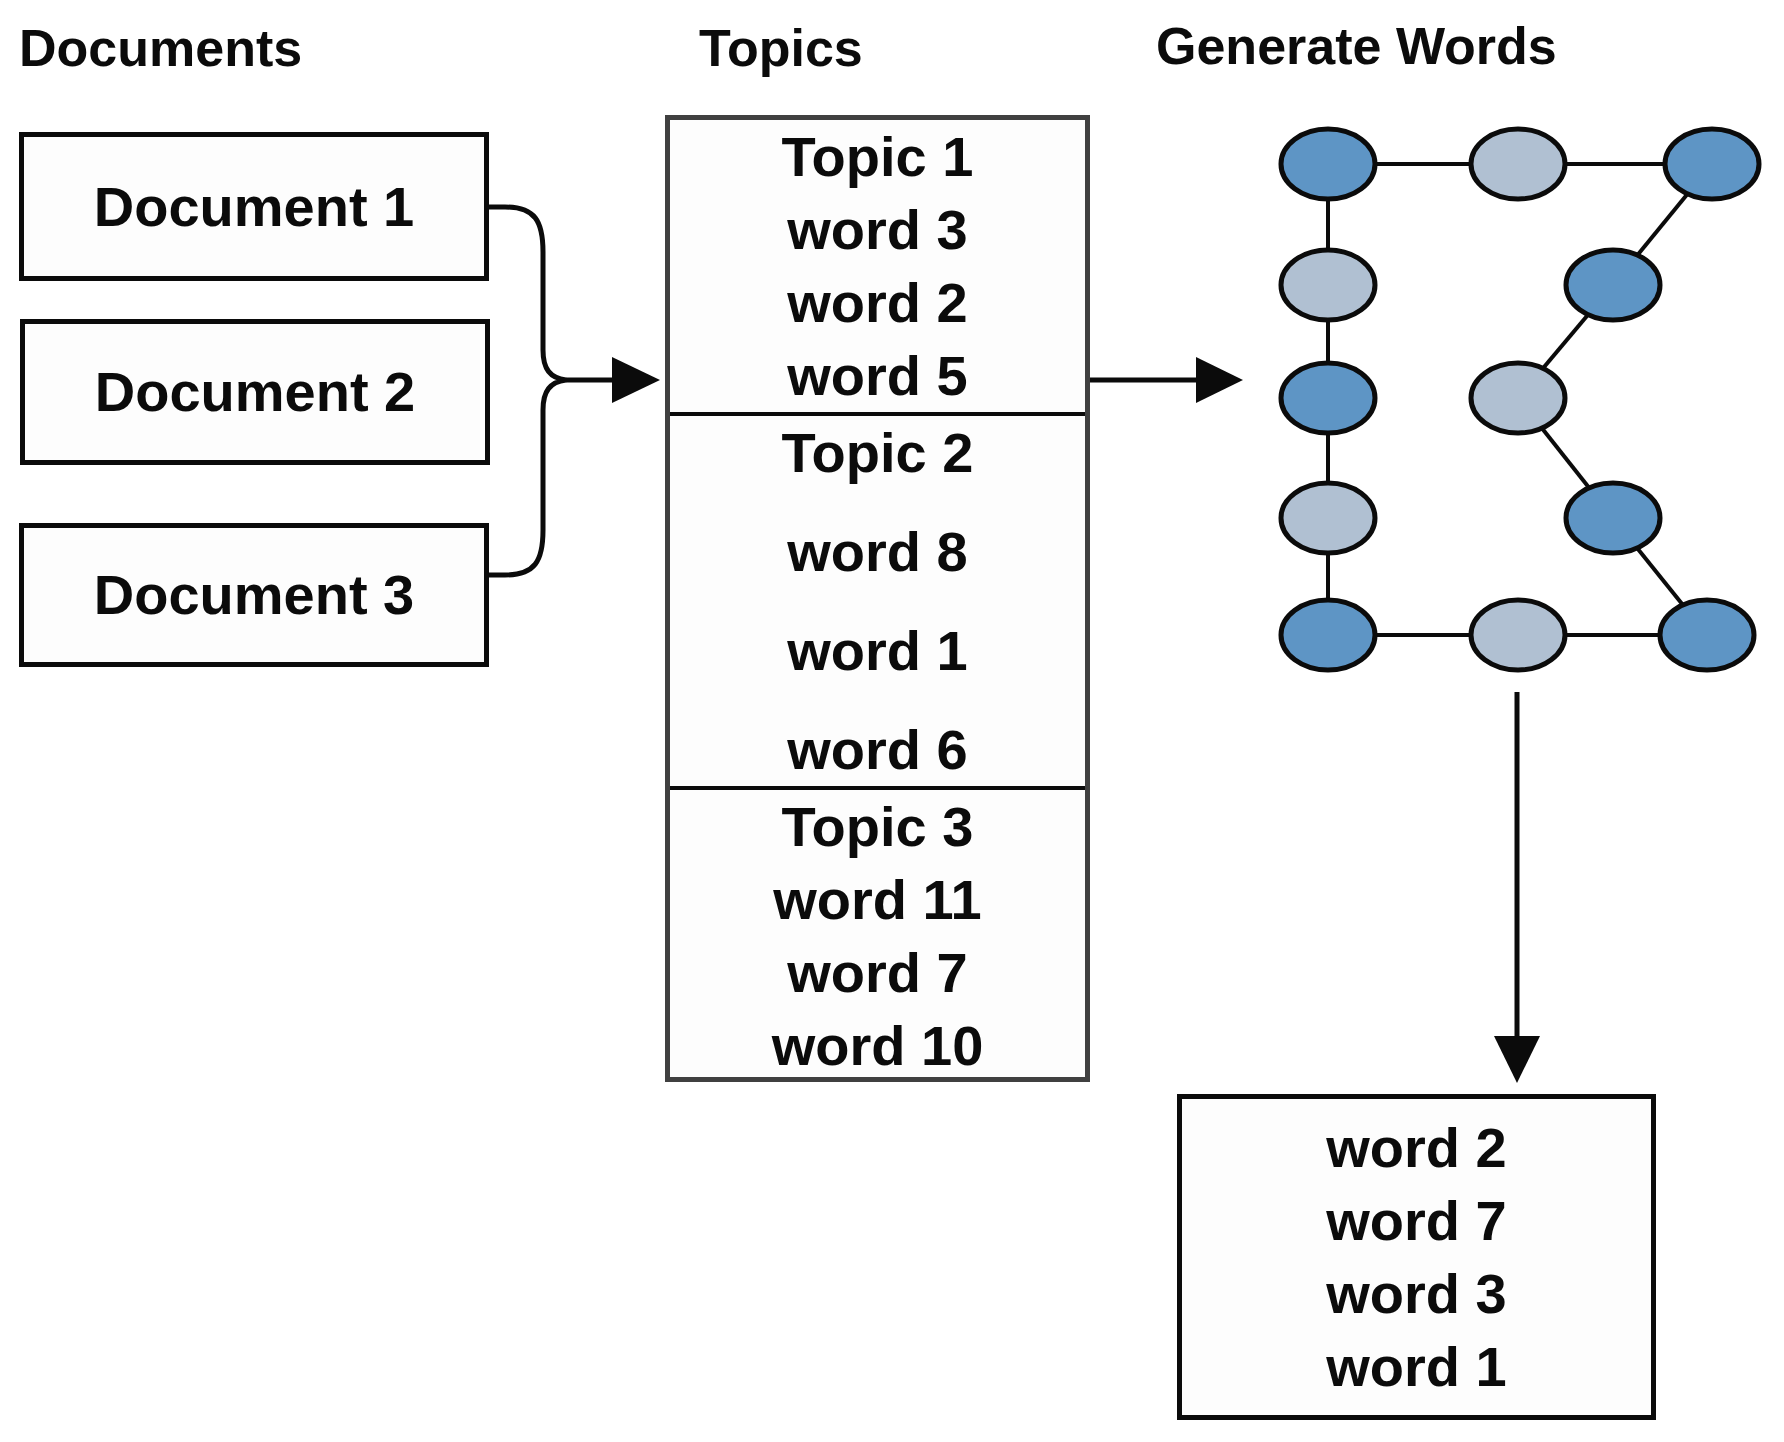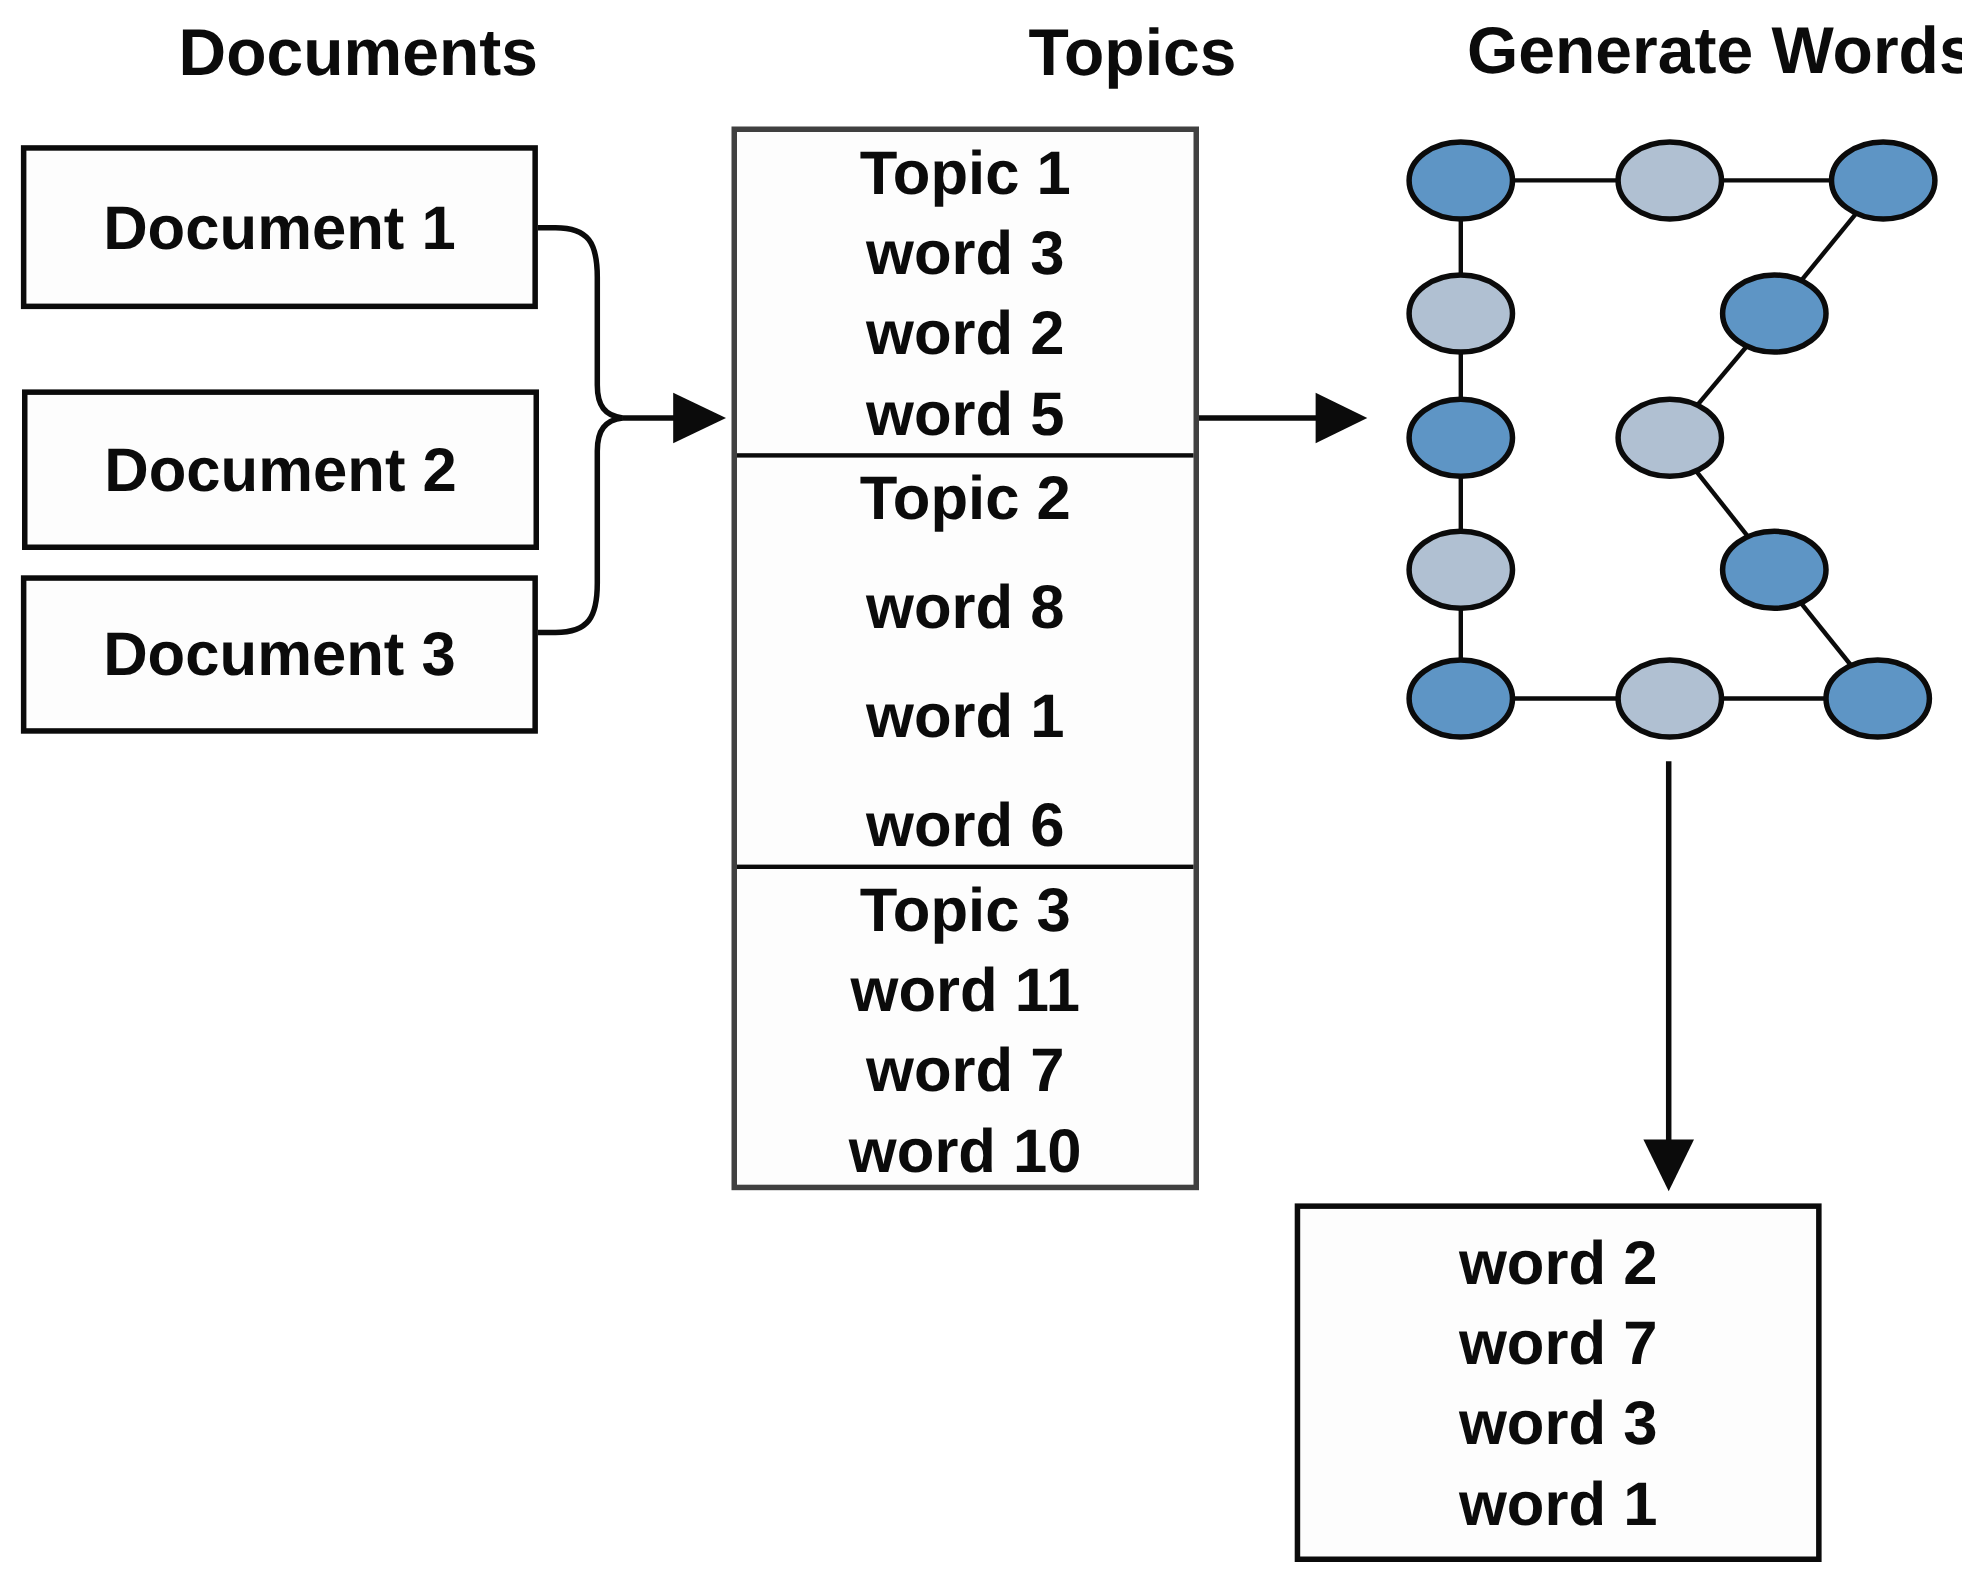--- a/index.html
+++ b/index.html
@@ -9,22 +9,22 @@
     height: 1442px;
     background: #ffffff;
     font-family: "Liberation Sans", "DejaVu Sans", sans-serif;
     font-weight: 700;
     color: #0b0b0b;
     overflow: hidden;
   }
   svg.layer { position: absolute; left: 0; top: 0; width: 1784px; height: 1442px; }
   .col-title {
     position: absolute;
-    text-align: right;
-    font-size: 60px;
+    text-align: left;
+    font-size: 52px;
     line-height: 64px;
     white-space: nowrap;
   }
   .box {
     position: absolute;
     box-sizing: border-box;
     border: 5px solid #0b0b0b;
     background: #fdfdfd;
     display: flex;
     align-items: center;
@@ -117,21 +117,21 @@
     </g>
   </svg>
 
   <div class="col-title" style="left:19px; top:16px; width:470px;">Documents</div>
   <div class="col-title" style="left:699px; top:16px; width:425px;">Topics</div>
   <div class="col-title" style="left:1156px; top:14px; width:640px;">Generate Words</div>
 
   <div class="box" style="left:19px; top:132px; width:470px; height:149px;">
     <div class="lbl">Document 1</div>
   </div>
-  <div class="box" style="left:20px; top:319px; width:470px; height:146px;margin-top:35px;">
+  <div class="box" style="left:20px; top:319px; width:470px; height:146px;">
     <div class="lbl">Document 2</div>
   </div>
   <div class="box" style="left:19px; top:523px; width:470px; height:144px;">
     <div class="lbl">Document 3</div>
   </div>
 
   <div class="topics-box">
     <div class="topic-section sec-1">
       <div class="line">Topic 1</div>
       <div class="line">word 3</div>

